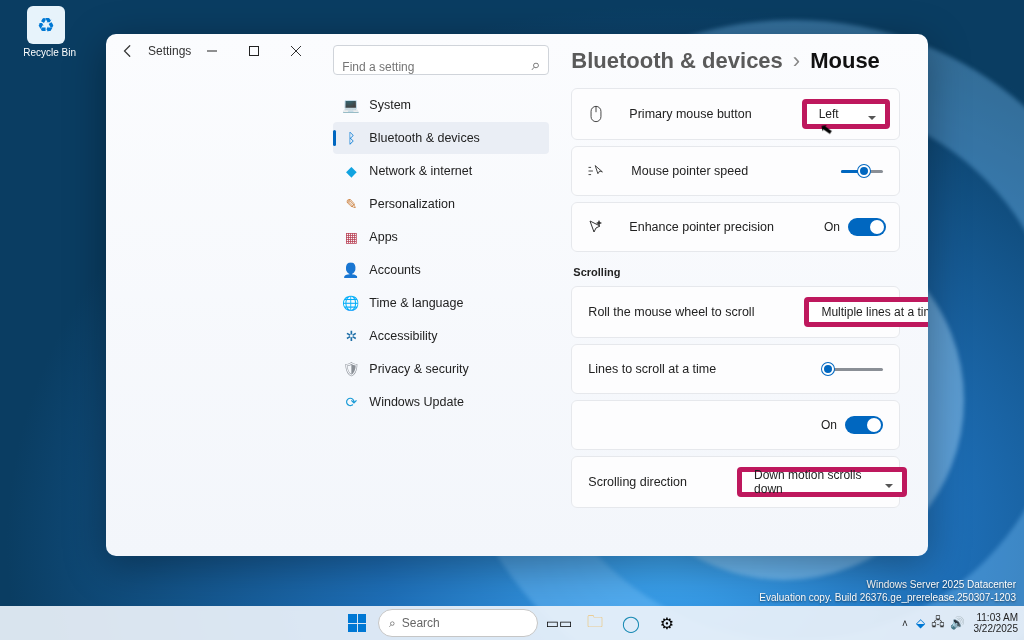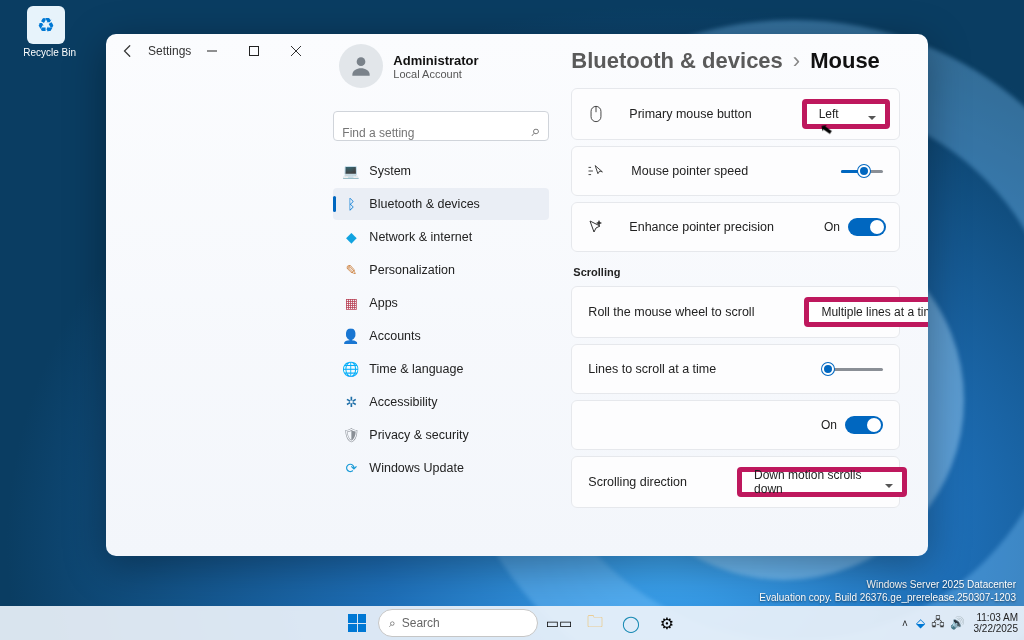--- a/index.html
+++ b/index.html
@@ -108,32 +108,20 @@
       <div class="close">
           <svg width="10" height="10">
             <path d="M0 0l10 10M10 0L0 10" stroke="currentColor"></path>
           </svg>
         </div>
     </div>
   </div>
 
   <div class="body">
     <div class="sidebar">
-      <div class="account">
-        <div class="avatar">
-          <svg viewBox="0 0 24 24">
-              <circle cx="12" cy="8" r="4"></circle>
-              <path d="M4 20c0-4 4-6 8-6s8 2 8 6v1H4z"></path>
-            </svg>
-        </div>
-        <div class="acct-text">
-          <div class="name">Administrator</div>
-          <div class="sub">Local Account</div>
-        </div>
-      </div>
       <div class="search">
         <input placeholder="Find a setting" style="">
         <span style="color:#666">⌕</span>
       </div>
       <div class="nav" id="nav">
           <div class="nav-item">
             <span class="ico" style="color:#0078d4">💻</span>
             <span>System</span>
           </div>
           <div class="nav-item active">

